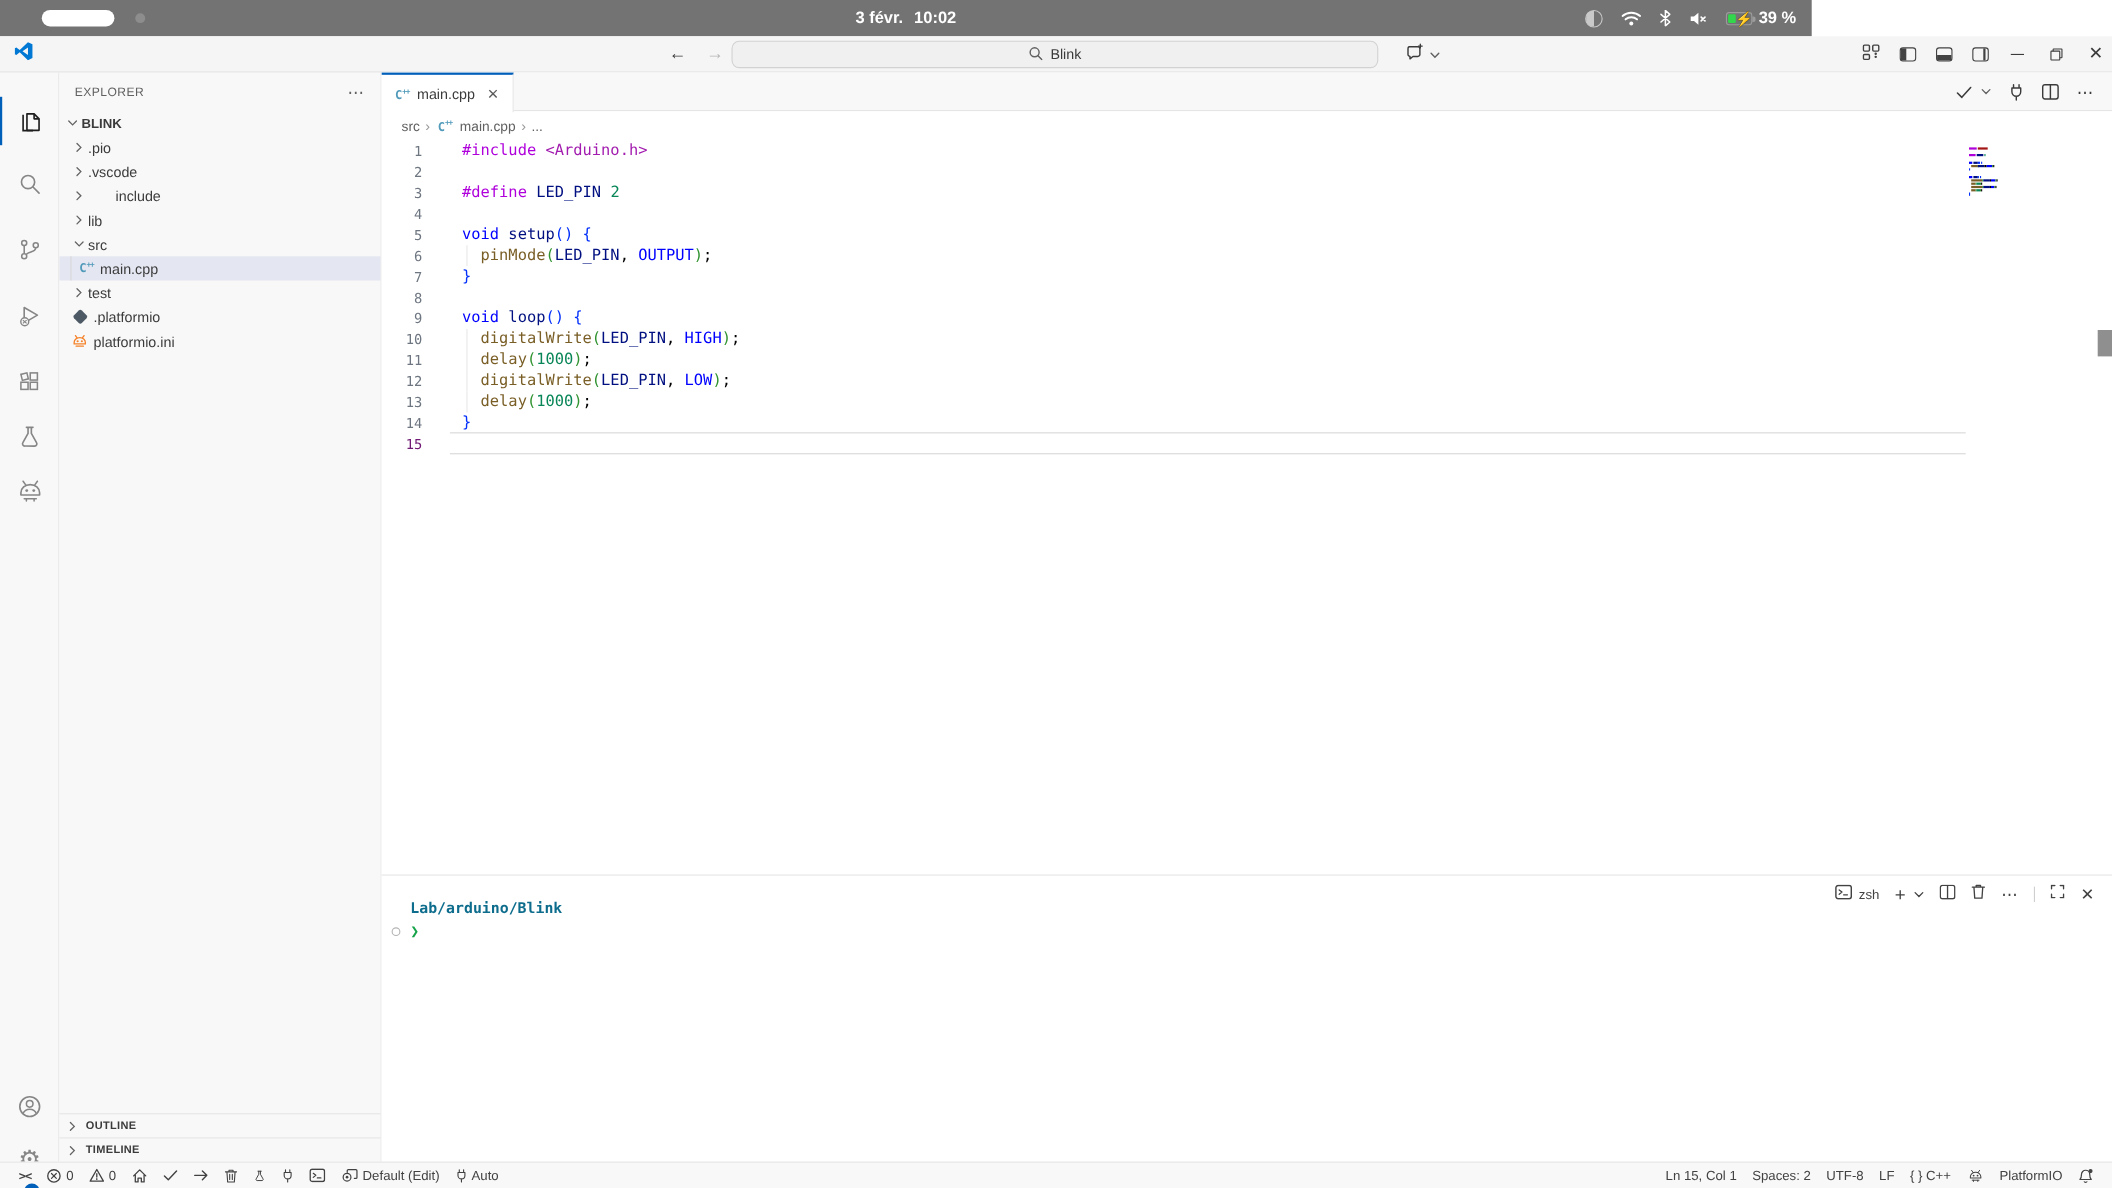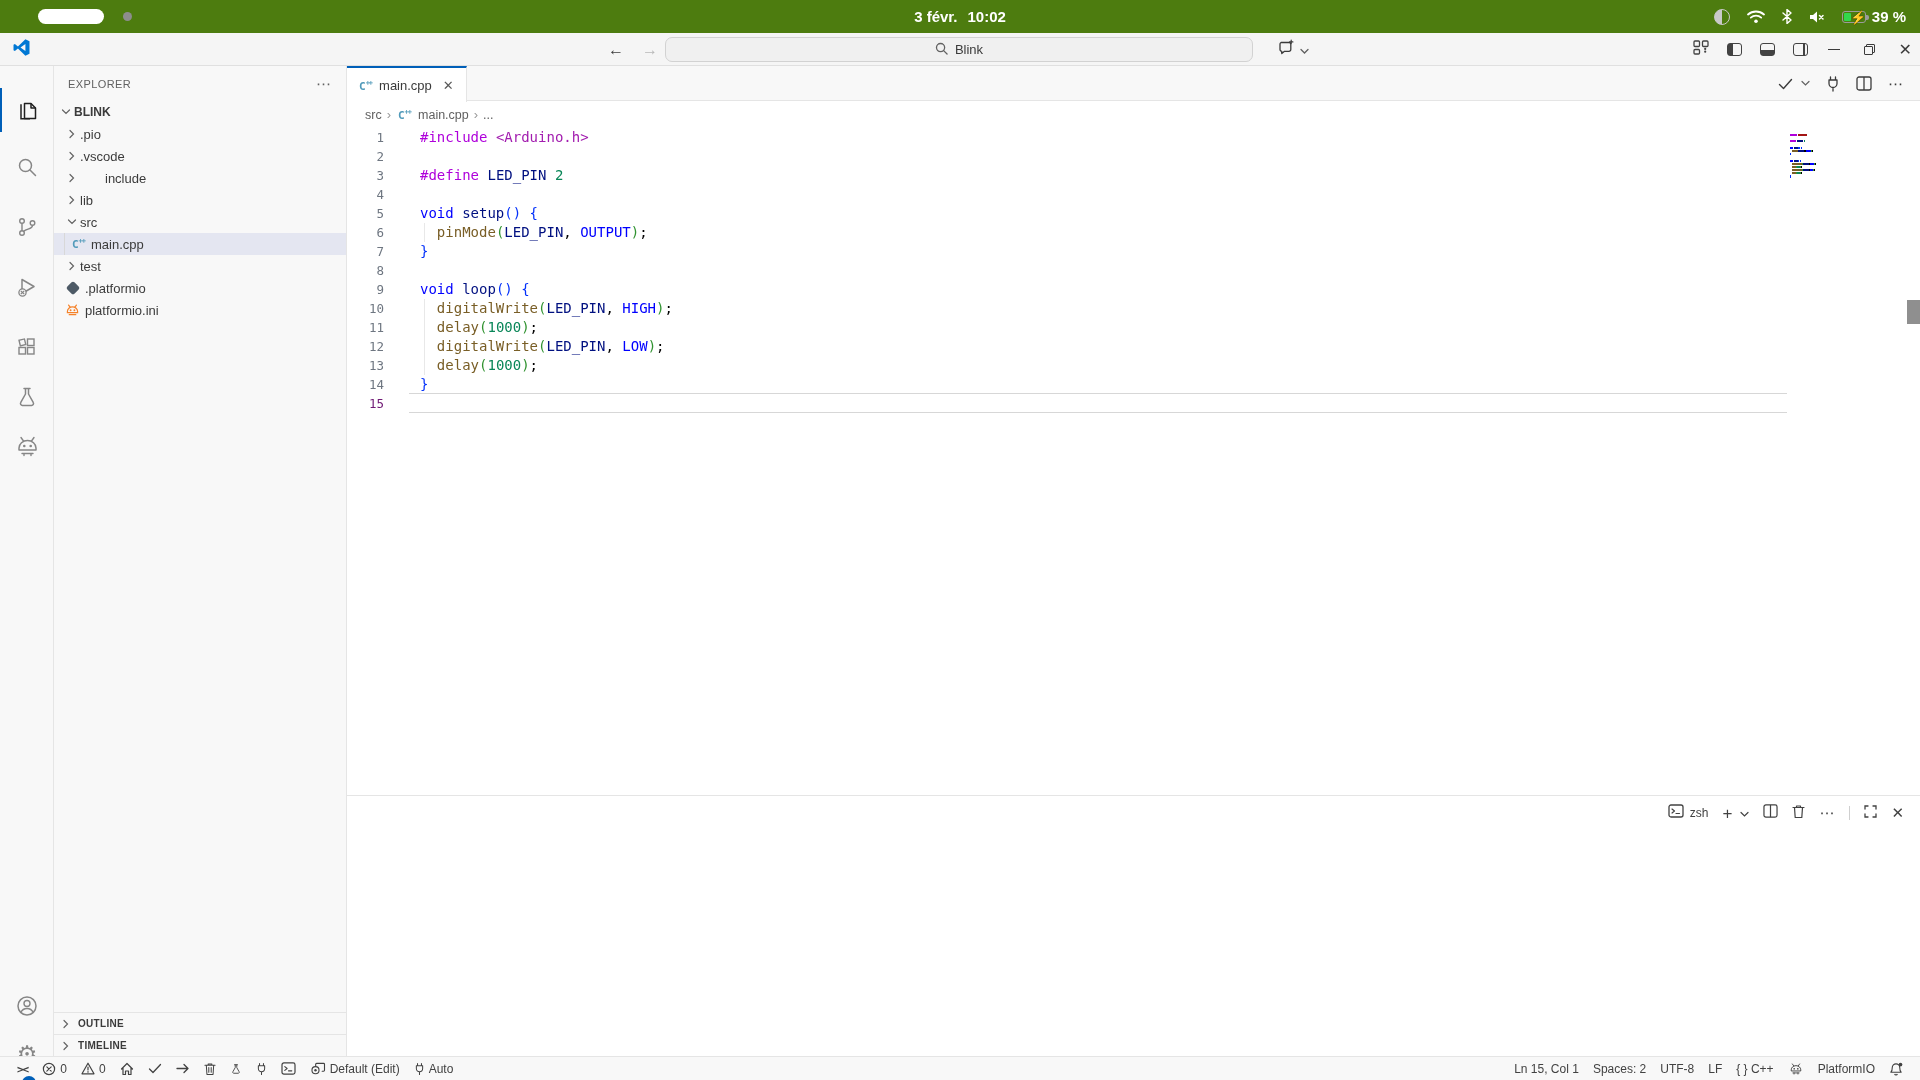--- a/index.html
+++ b/index.html
@@ -1,21 +1,21 @@
 <!DOCTYPE html>
 <html><head>
 <meta charset="utf-8">
 <style>
   * { margin:0; padding:0; box-sizing:border-box; }
   html,body { width:1920px; height:1080px; overflow:hidden; background:#000; }
   body { font-family:"Liberation Sans", sans-serif; }
   #screen { position:relative; width:1920px; height:1080px; background:#fff; }
 
   
-  #sysbar { position:absolute; left:0; top:0; width:1920px; height:33px; background:#4d7c0f; color:#fff; }
+  #sysbar { position:absolute; left:0; top:0; width:1647px; height:33px; background:#737373; color:#fff; }
   #sys-pill { position:absolute; left:38px; top:9px; width:66px; height:15px; background:#fff; border-radius:8px; }
   #sys-dot { position:absolute; left:123px; top:12px; width:9px; height:9px; background:#8d8d8d; border-radius:50%; }
   #sys-clock { position:absolute; left:0; right:0; top:0; height:33px; display:flex; align-items:center; justify-content:center; gap:10px; font-size:15px; font-weight:bold; }
   #sys-right { position:absolute; right:14px; top:0; height:33px; display:flex; align-items:center; gap:17px; }
   #sys-right svg { display:block; }
   .battery-wrap { display:flex; align-items:center; gap:6px; font-size:15px; font-weight:bold; }
   .batt-body { position:relative; width:24px; height:12px; border:1.5px solid #9b9b9b; border-radius:3px; }
   .batt-fill { position:absolute; left:1px; top:1px; bottom:1px; width:35%; background:#32d74b; border-radius:1px; }
   .batt-cap { position:absolute; right:-4px; top:3px; width:2.5px; height:5px; background:#9b9b9b; border-radius:0 2px 2px 0; }
   .batt-bolt { position:absolute; left:8px; top:-2px; font-size:13px; color:#e8e8e8; text-shadow:0 0 1px #000; }
@@ -600,20 +600,27 @@
         <span><svg width="13" height="15" viewBox="0 0 13 15">
               <path d="M1 3.5 H12 M4.5 3.5 V2 H8.5 V3.5 M2.5 3.5 L3.2 13.5 H9.8 L10.5 3.5" stroke="#424242" stroke-width="1.2" fill="none" stroke-linecap="round" stroke-linejoin="round"></path>
             </svg></span>
         <span style="font-size:15px; letter-spacing:1px;">⋯</span>
         <span class="pa-divider"></span>
         <span><svg width="13" height="13" viewBox="0 0 13 13">
               <path d="M1 4 V1 H4 M9 1 H12 V4 M12 9 V12 H9 M4 12 H1 V9" stroke="#424242" stroke-width="1.3" fill="none" stroke-linecap="round"></path>
             </svg></span>
         <span style="font-size:15px;">✕</span>
       </div>
+      <div id="terminal-body">
+        <div id="term-path" style="color: rgb(14, 109, 141);">Lab/arduino/Blink</div>
+        <div id="term-deco"></div>
+        <div id="term-prompt-row">
+          <span id="term-prompt" style="color: rgb(22, 163, 74);">❯</span>
+        </div>
+      </div>
     </div>
   </div>
 
   <div id="statusbar">
     <div id="sb-left" class="sb-group">
         <span class="sb-item">
           <span><span class="sb-remote">&gt;&lt;</span></span>
         </span>
         <span class="sb-item">
           <span>

